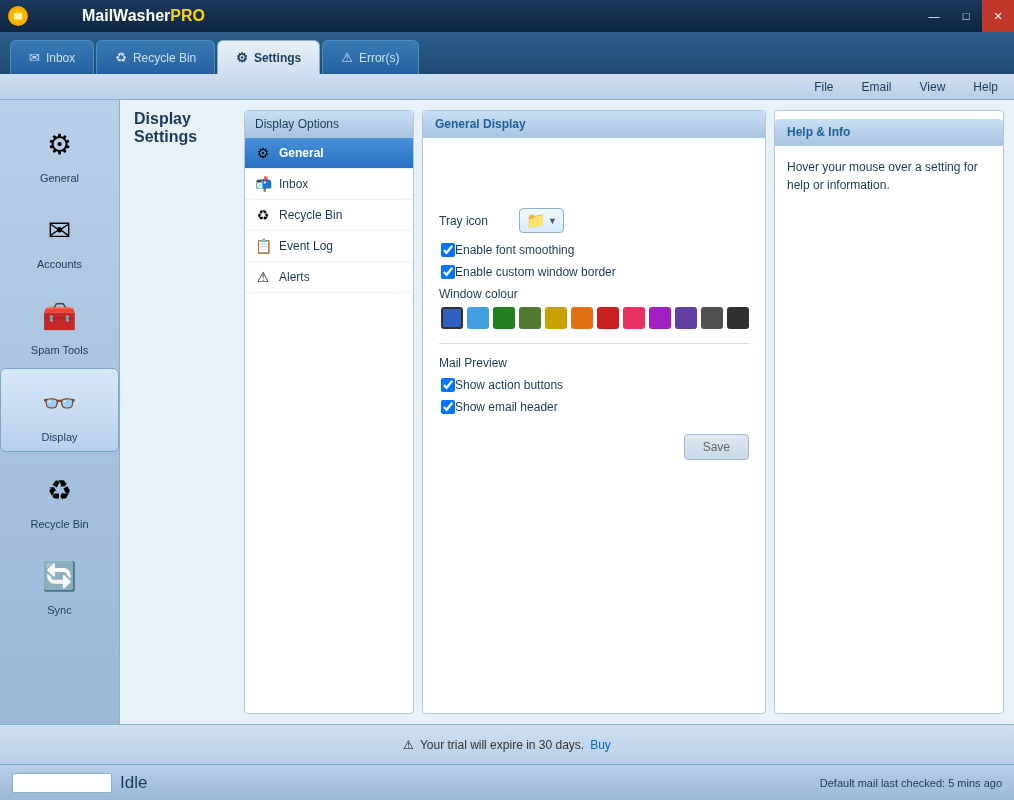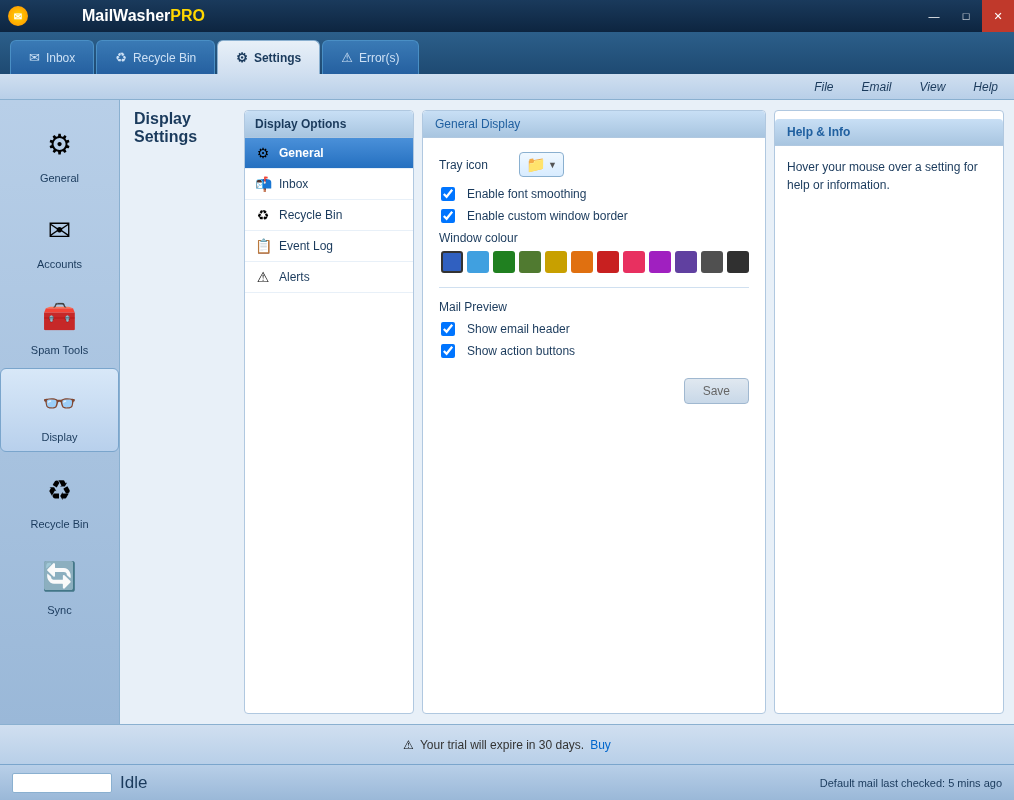--- a/index.html
+++ b/index.html
@@ -86,21 +86,20 @@
     
     .menu-bar {
       background: linear-gradient(to bottom, #d0dff0, #b8cfe8);
       height: 26px;
       display: flex;
       align-items: center;
       justify-content: flex-end;
       padding: 0 10px;
       gap: 16px;
       border-bottom: 1px solid #8ab0d0;
-      font-style: italic;
     }
     .menu-item {
       font-size: 12px;
       color: #1a3a5c;
       cursor: pointer;
       padding: 2px 6px;
     }
 
     
     .main-content {
@@ -174,21 +173,21 @@
     .options-panel {
       width: 170px;
       background: white;
       border: 1px solid #b0c8e0;
       border-radius: 4px;
     }
     .options-header {
       background: linear-gradient(to bottom, #c8dff5, #a8c5e0);
       padding: 6px 10px;
       font-size: 12px;
-      font-weight: bold;
+      font-weight: normal;
       color: #1a3a5c;
       border-bottom: 1px solid #b0c8e0;
       border-radius: 4px 4px 0 0;
     }
     .option-item {
       display: flex;
       align-items: center;
       gap: 8px;
       padding: 7px 10px;
       cursor: pointer;
@@ -204,27 +203,28 @@
       flex: 1;
       background: white;
       border: 1px solid #b0c8e0;
       border-radius: 4px;
       padding: 0;
     }
     .display-panel-header {
       background: linear-gradient(to bottom, #c8dff5, #a8c5e0);
       padding: 6px 12px;
       font-size: 12px;
-      font-weight: normal;
+      font-weight: bold;
       color: #2060a0;
       border-bottom: 1px solid #b0c8e0;
       border-radius: 4px 4px 0 0;
     }
     .display-panel-content {
-      padding: 14px 16px;
+      padding: 26px 16px;
+      margin-top: 44px;
     }
     .display-row {
       display: flex;
       align-items: center;
       gap: 10px;
       margin-bottom: 10px;
     }
     .display-label {
       font-size: 12px;
       color: #1a3a5c;
@@ -239,21 +239,21 @@
       border-radius: 4px;
       background: linear-gradient(to bottom, #f0f8ff, #d8ecff);
       cursor: pointer;
     }
     .tray-icon-img { font-size: 16px; }
     .tray-dropdown-arrow { font-size: 9px; color: #555; }
 
     .checkbox-row {
       display: flex;
       align-items: center;
-      gap: 12px;
+      gap: 0;
       margin-bottom: 8px;
       padding-left: 2px;
     }
     .checkbox-row input[type="checkbox"] {
       width: 14px;
       height: 14px;
       cursor: pointer;
     }
     .checkbox-label {
       font-size: 12px;
@@ -520,25 +520,25 @@
               <div class="color-swatch" style="background: rgb(96, 64, 160);"></div>
               <div class="color-swatch" style="background: rgb(80, 80, 80);"></div>
               <div class="color-swatch" style="background: rgb(48, 48, 48);"></div>
             </div>
 
           <div class="section-divider"></div>
 
           <div class="mail-preview-label">Mail Preview</div>
           <div class="checkbox-row">
             <input type="checkbox" checked="" style="">
-            <span class="checkbox-label">Show email header</span>
+            <span class="checkbox-label">Show action buttons</span>
           </div>
           <div class="checkbox-row">
             <input type="checkbox" checked="" style="">
-            <span class="checkbox-label">Show action buttons</span>
+            <span class="checkbox-label">Show email header</span>
           </div>
 
           <div class="save-row">
             <button class="save-btn">Save</button>
           </div>
         </div>
       </div>
 
       <div class="help-panel">
         <div class="help-panel-header">Help &amp; Info</div>

